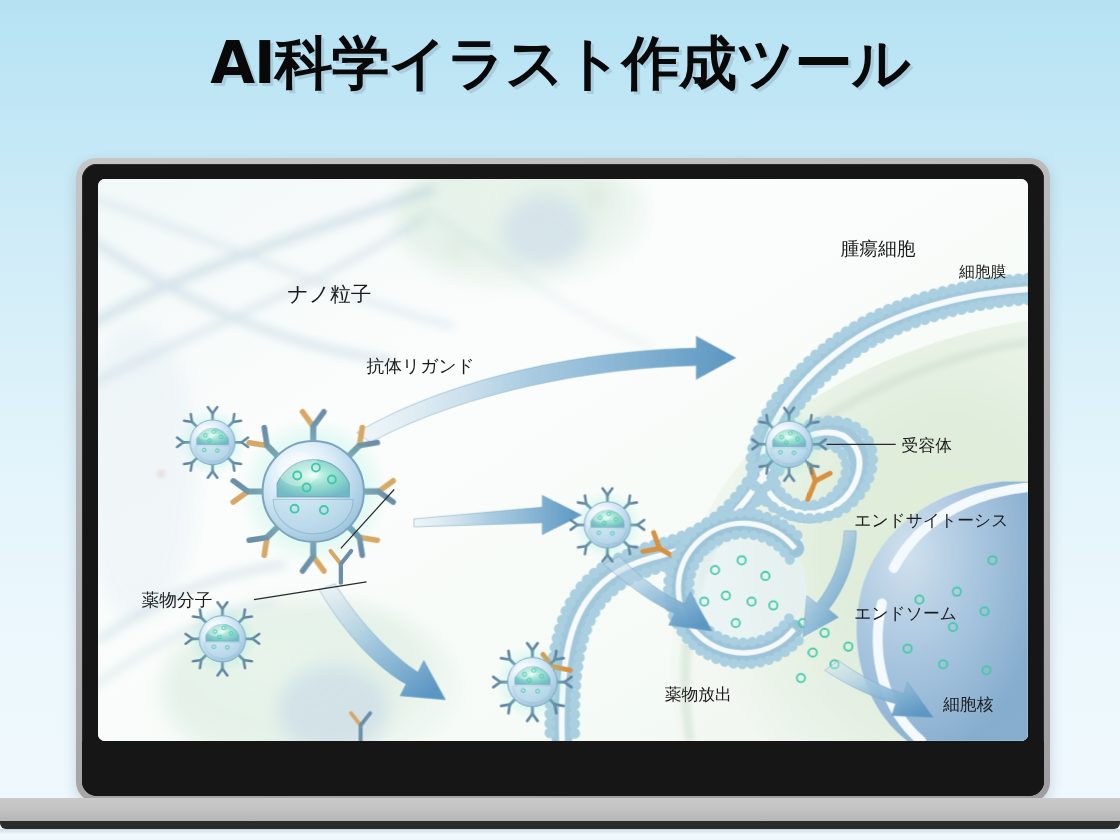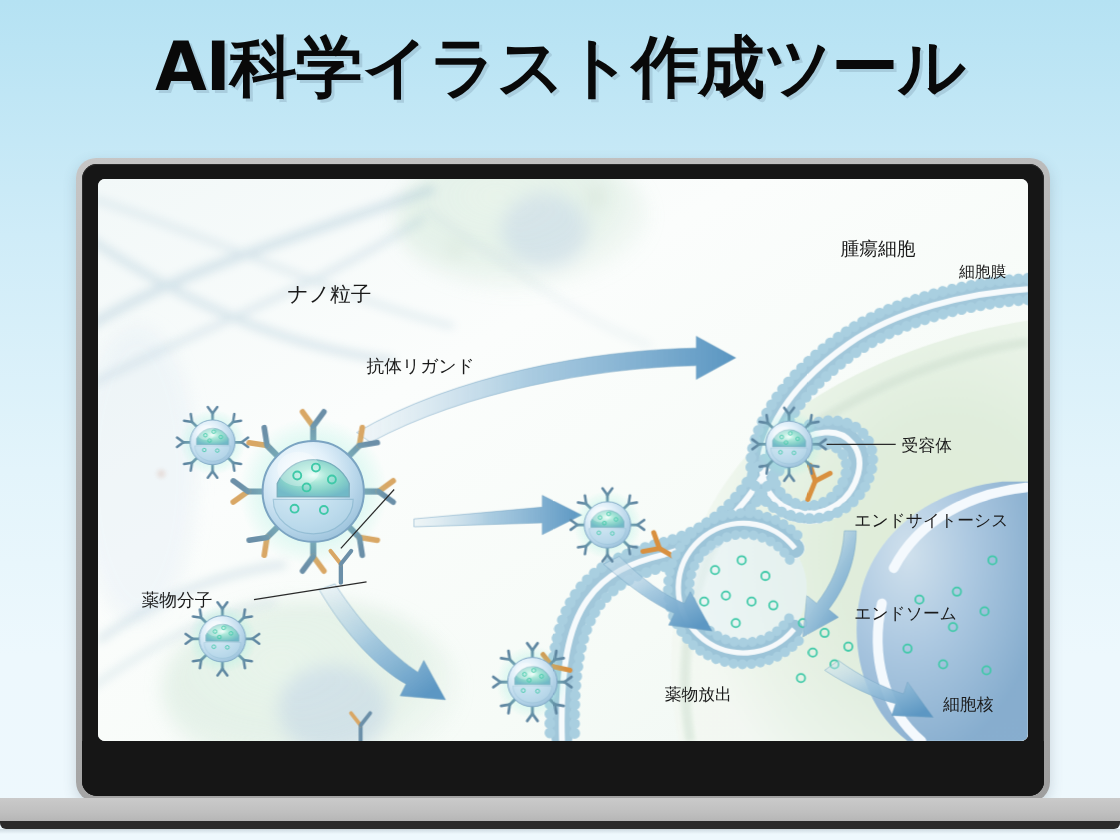--- a/index.html
+++ b/index.html
@@ -13,21 +13,21 @@
   #stage{position:absolute;inset:0;}
 
   
   .title-wrap{
     position:absolute;left:0;top:34px;width:1120px;
     text-align:center;pointer-events:none;
   }
   .title{
     display:inline-block;
     font-family:"DejaVu Sans","Liberation Sans",sans-serif;
-    font-size:67px;line-height:1.0;font-weight:700;color:#090909;
+    font-size:58px;line-height:1.0;font-weight:700;color:#090909;
     letter-spacing:-1px;
     text-shadow:3px 3px 0 rgba(120,150,170,.30);
     white-space:nowrap;
   }
 
   
   .laptop-outer{
     position:absolute;left:76px;top:158px;width:974px;height:644px;
     background:linear-gradient(170deg,#c6c6c6 0%,#b2b2b2 40%,#9e9e9e 100%);
     border-radius:20px;

